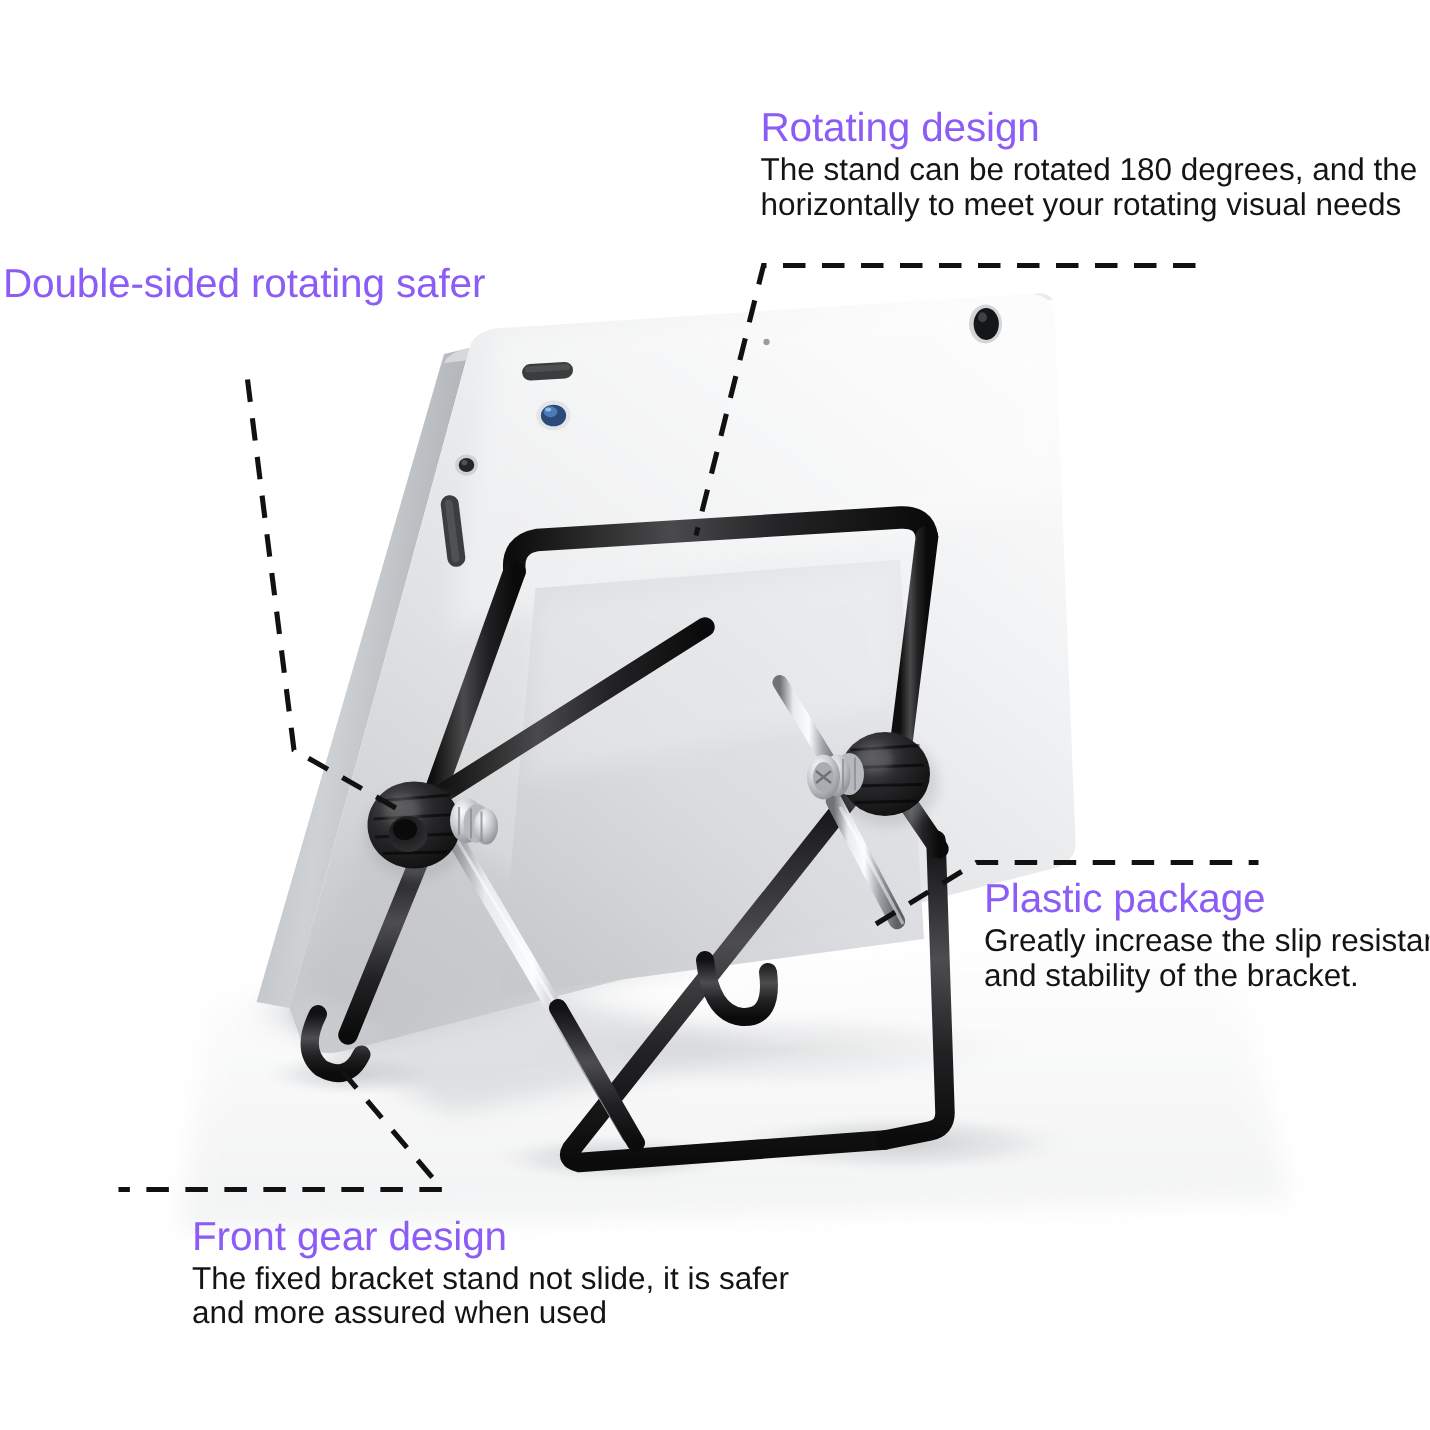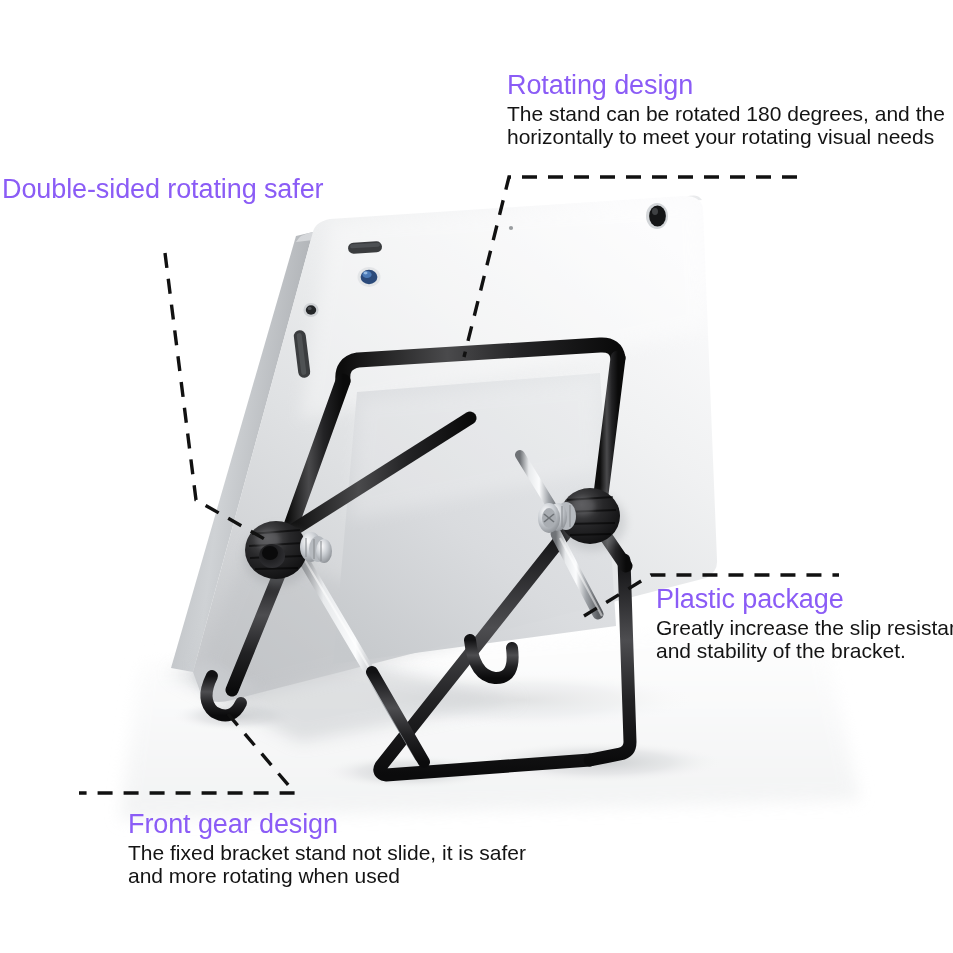--- a/index.html
+++ b/index.html
@@ -352,17 +352,17 @@
     <div class="callout-body">
       <div>Greatly increase the slip resistance</div>
       <div>and stability of the bracket.</div>
     </div>
   </div>
 
   <div class="callout" id="callout-gear">
     <div class="callout-title">Front gear design</div>
     <div class="callout-body">
       <div>The fixed bracket stand not slide, it is safer</div>
-      <div>and more rotating when used</div>
+      <div>and more assured when used</div>
     </div>
   </div>
 
 </div>
 
 </body></html>

